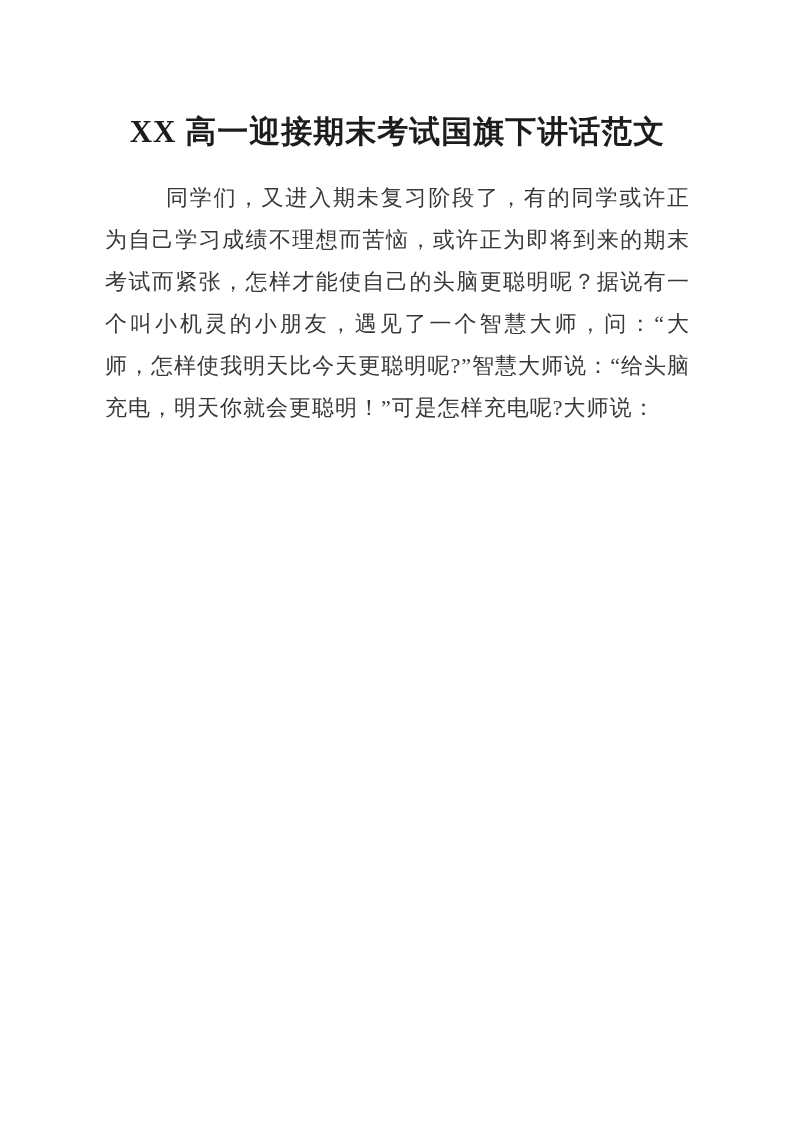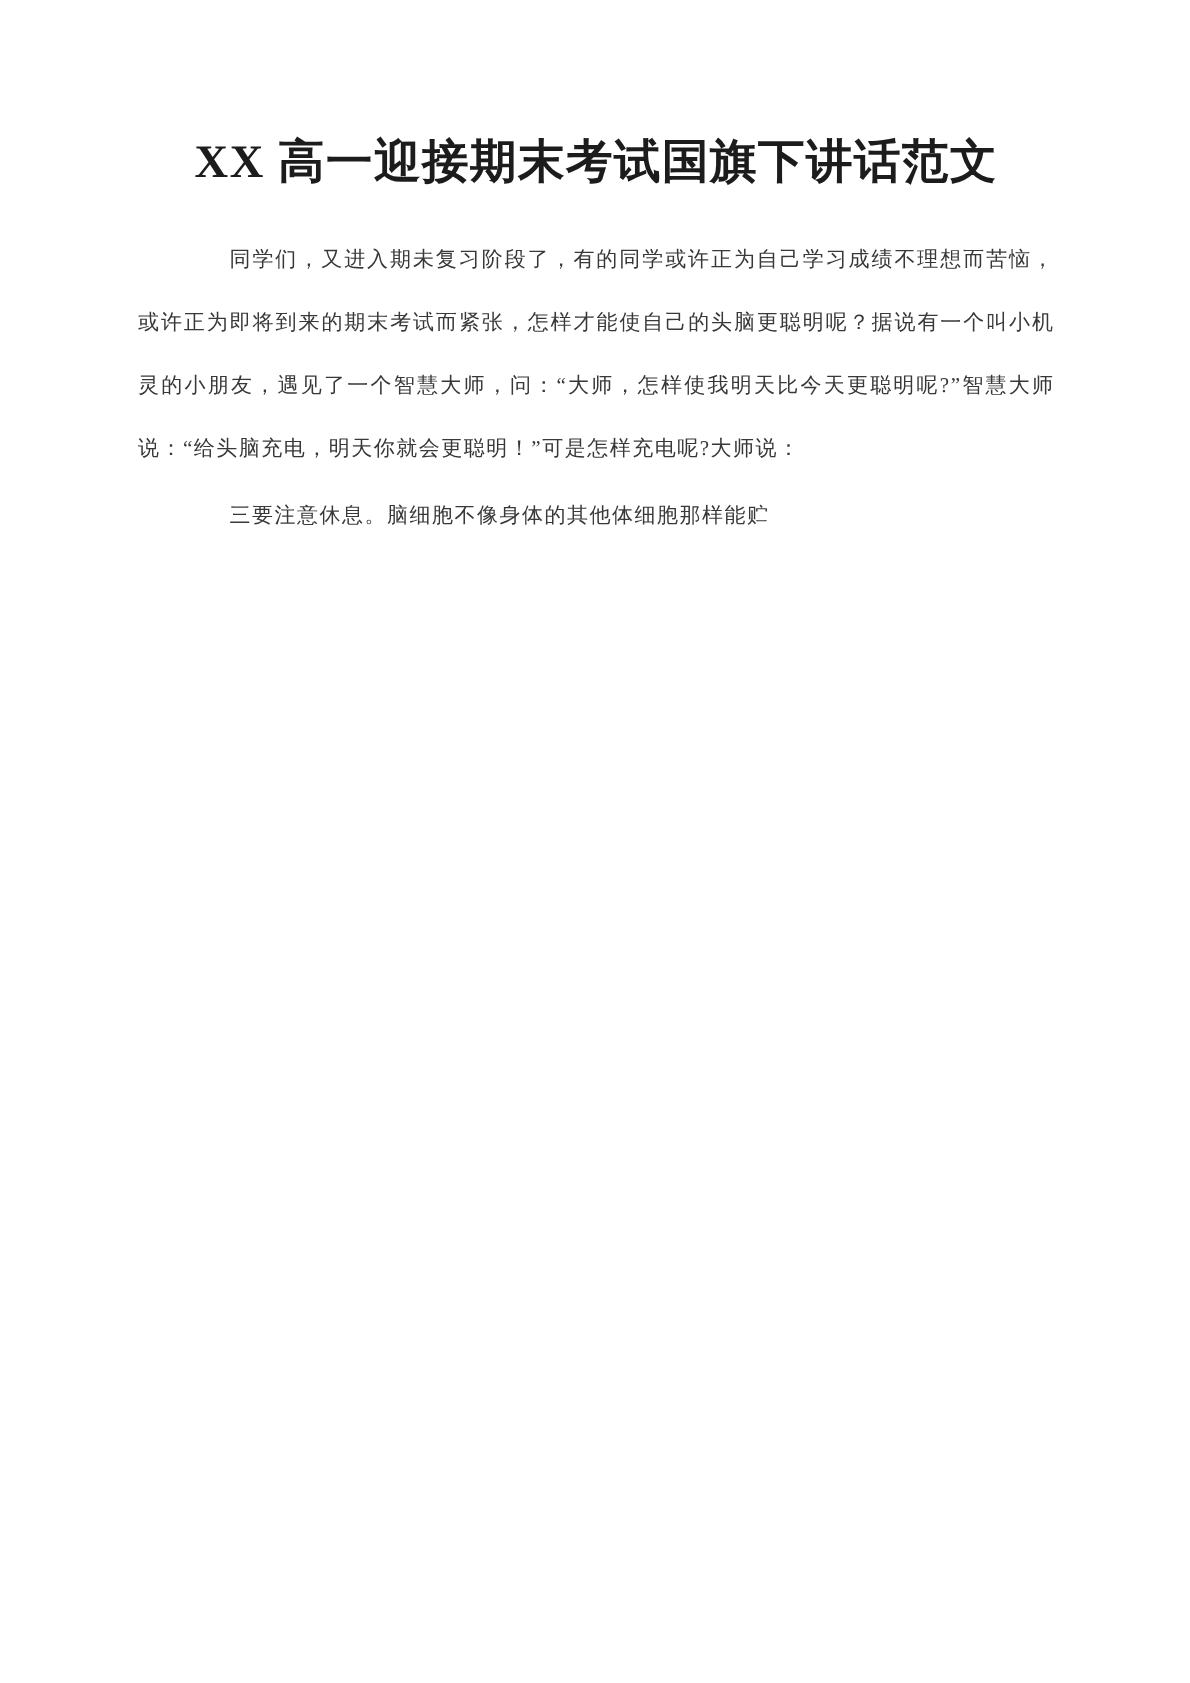--- a/index.html
+++ b/index.html
@@ -8,46 +8,45 @@
     background: #ffffff;
   }
   .page {
     position: relative;
     box-sizing: border-box;
     width: 793px;
     height: 1030px;
     margin: 0;
     background: #ffffff;
     overflow: hidden;
-    padding: 86px 87px 0 89px;
+    padding: 110px 87px 0 89px;
   }
   .doc-title {
     margin: 0 0 23px 0;
     text-align: center;
     font-family: "Liberation Serif", "DejaVu Serif", serif;
     font-weight: 700;
     font-size: 31px;
     line-height: 44px;
     letter-spacing: 1px;
     color: #1c1c1c;
     white-space: nowrap;
   }
   .doc-body p {
-    margin: 3px;
+    margin: 16px;
     font-family: "Liberation Serif", "DejaVu Serif", serif;
-    font-size: 14px;
+    font-size: 22px;
     line-height: 42px;
     letter-spacing: 1px;
     color: #383838;
     text-align: justify;
     text-indent: 61px;
   }
 </style>
 </head>
 <body>
 
 <div class="page">
   <h1 class="doc-title">XX 高一迎接期末考试国旗下讲话范文</h1>
   <div class="doc-body">
     <p>同学们，又进入期未复习阶段了，有的同学或许正为自己学习成绩不理想而苦恼，或许正为即将到来的期末考试而紧张，怎样才能使自己的头脑更聪明呢？据说有一个叫小机灵的小朋友，遇见了一个智慧大师，问：“大师，怎样使我明天比今天更聪明呢?”智慧大师说：“给头脑充电，明天你就会更聪明！”可是怎样充电呢?大师说：</p>
-    <p>三要注意休息。脑细胞不像身体的其他体细胞那样能贮</p>
   </div>
 </div>
 
 </body></html>

